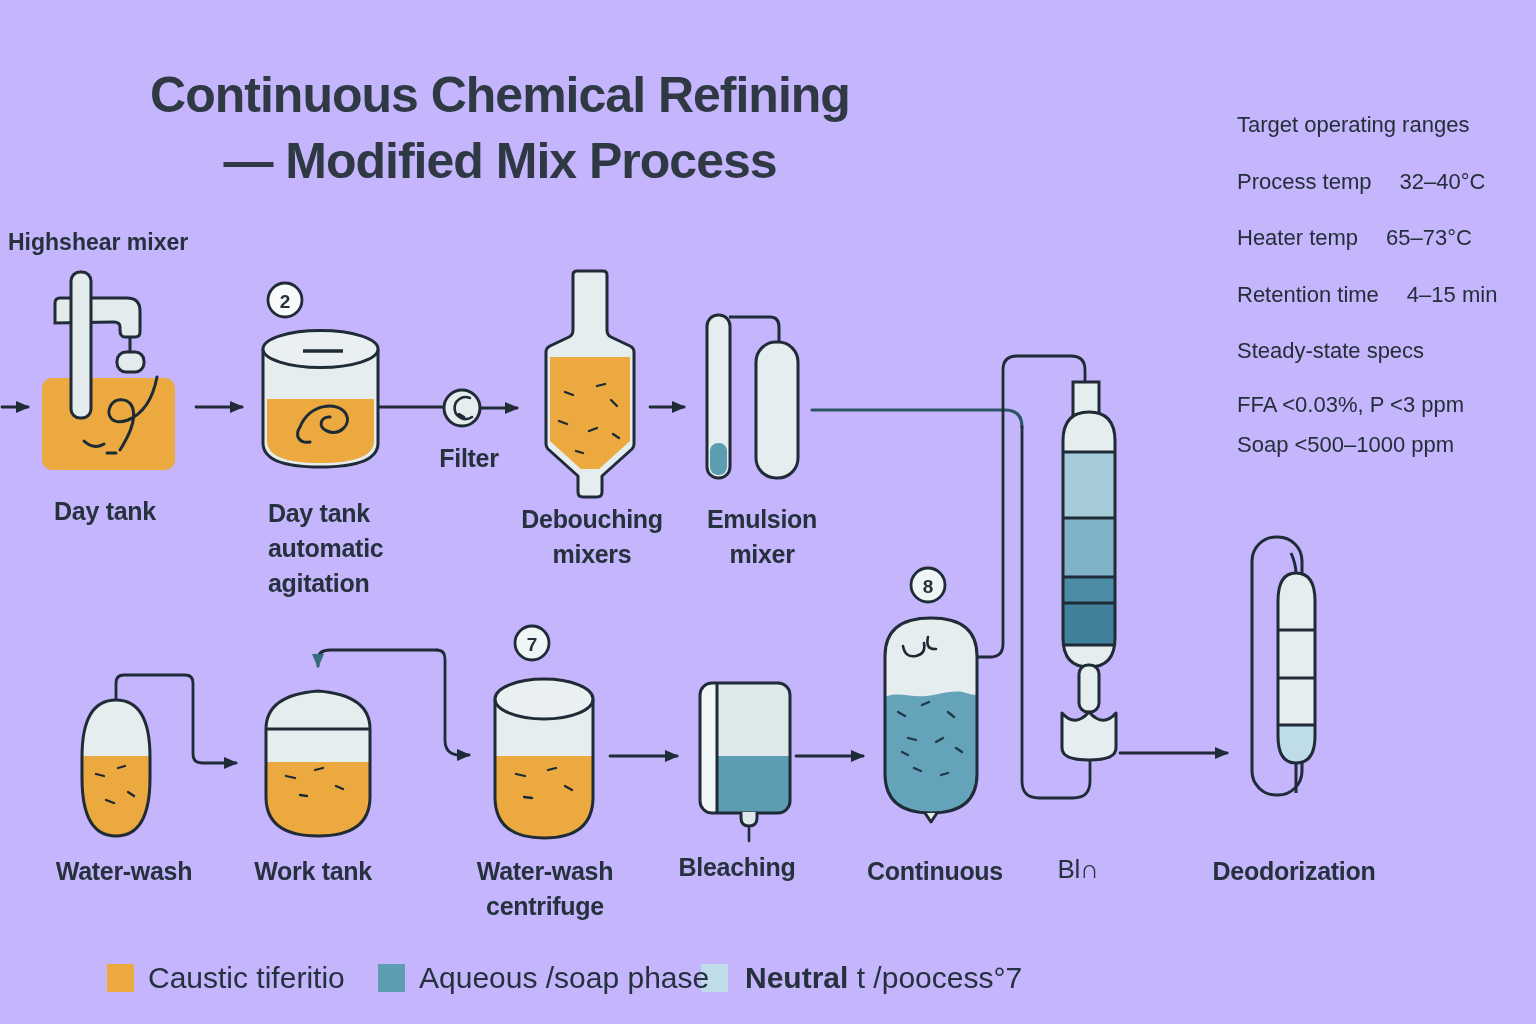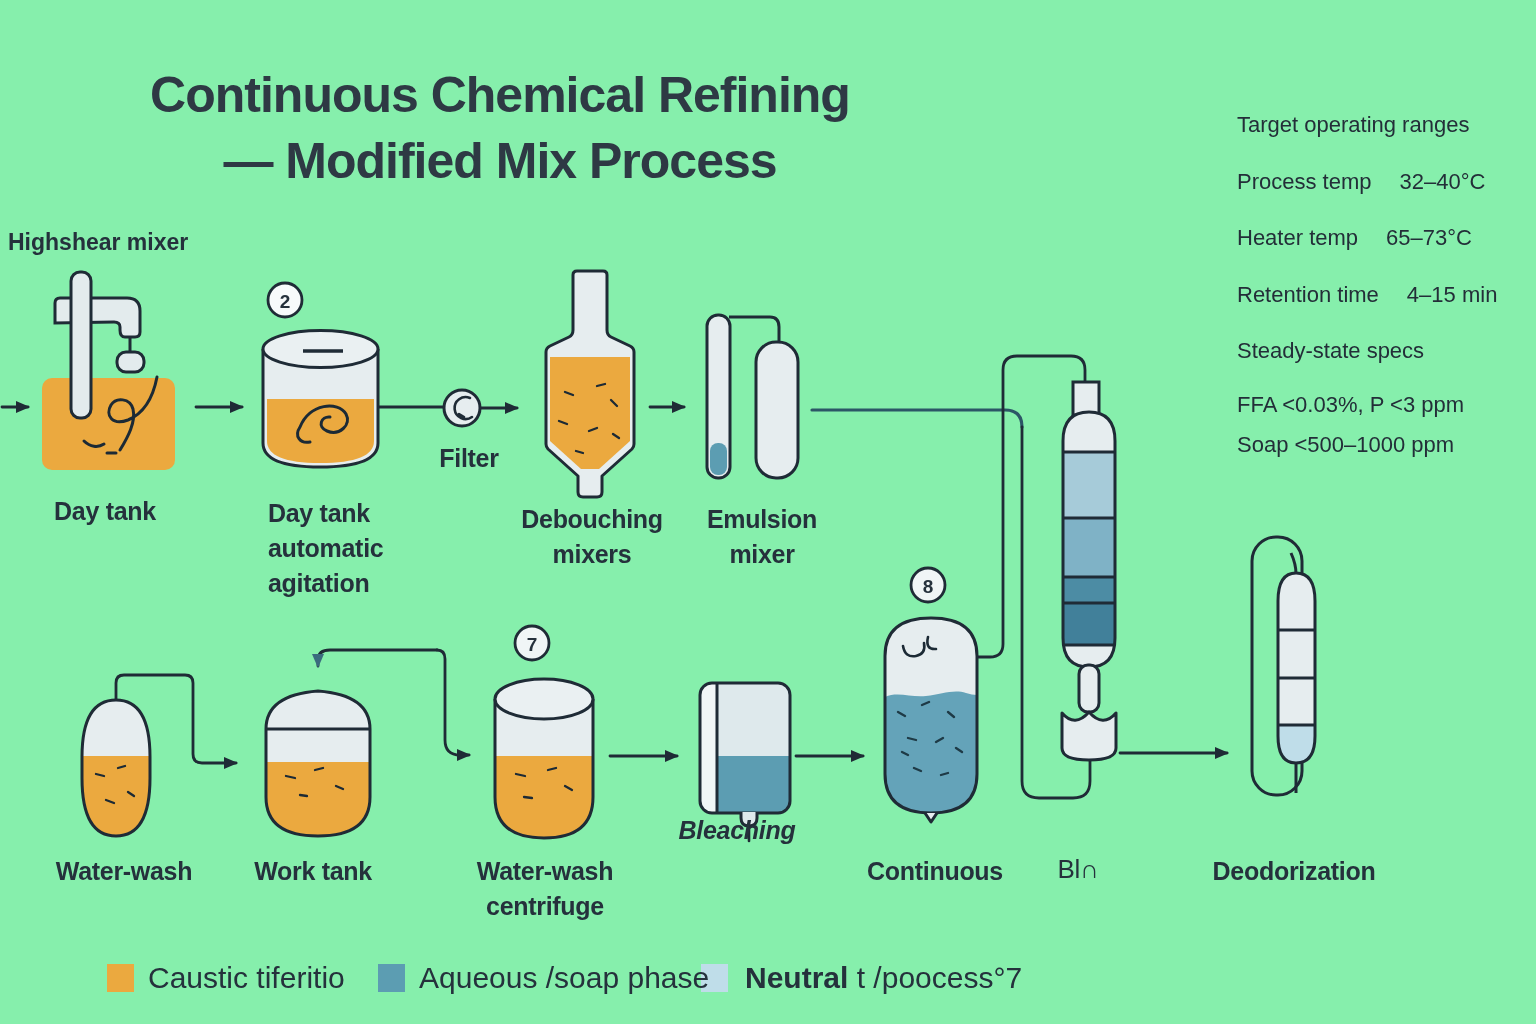--- a/index.html
+++ b/index.html
@@ -1,16 +1,16 @@
 <!DOCTYPE html>
 <html><head>
 <meta charset="utf-8">
 <style>
   html,body{margin:0;padding:0;background:#ffffff;}
-  #canvas{position:relative;width:1536px;height:1024px;background:#86efac;overflow:hidden;
+  #canvas{position:relative;width:1536px;height:1024px;background:#c4b5fd;overflow:hidden;
           font-family:"Liberation Sans",sans-serif;}
   #diagram{position:absolute;left:0;top:0;}
   .lbl{position:absolute;color:#25313C;font-weight:600;font-size:25px;line-height:35px;
        letter-spacing:-0.3px;white-space:nowrap;}
   .ctr{transform:translateX(-50%);text-align:center;}
   .title{position:absolute;left:500px;top:62px;transform:translateX(-50%);text-align:center;
          color:#2E3944;font-weight:700;font-size:50px;line-height:66px;letter-spacing:-1px;white-space:nowrap;}
   .spec{position:absolute;left:1237px;color:#232E38;font-weight:400;font-size:22px;line-height:30px;white-space:nowrap;}
   .spec .val{margin-left:28px;}
   .annot{position:absolute;color:#25313C;font-weight:600;font-size:23px;white-space:nowrap;}
@@ -218,21 +218,21 @@
 <div class="lbl ctr" style="left:762px;top:502px;">
   <div>Emulsion</div>
   <div>mixer</div>
 </div>
 <div class="lbl ctr" style="left:124px;top:854px;">Water-wash</div>
 <div class="lbl ctr" style="left:313px;top:854px;">Work tank</div>
 <div class="lbl ctr" style="left:545px;top:854px;">
   <div>Water-wash</div>
   <div>centrifuge</div>
 </div>
-<div class="lbl ctr" style="left:737px;top:813px;font-style:italic;">Bleaching</div>
+<div class="lbl ctr" style="left:737px;top:850px;">Bleaching</div>
 <div class="lbl ctr" style="left:935px;top:854px;">Continuous</div>
 <div class="lbl ctr glyph-lbl" style="left:1078px;top:852px;">Bl∩</div>
 <div class="lbl ctr" style="left:1294px;top:854px;">Deodorization</div>
 
 <div class="legend-lbl" style="left:148px;">Caustic tiferitio</div>
 <div class="legend-lbl" style="left:419px;">Aqueous /soap phase</div>
 <div class="legend-lbl" style="left:745px;"><b>Neutral</b><span> t /poocess°7</span></div>
 
 </div>
 

